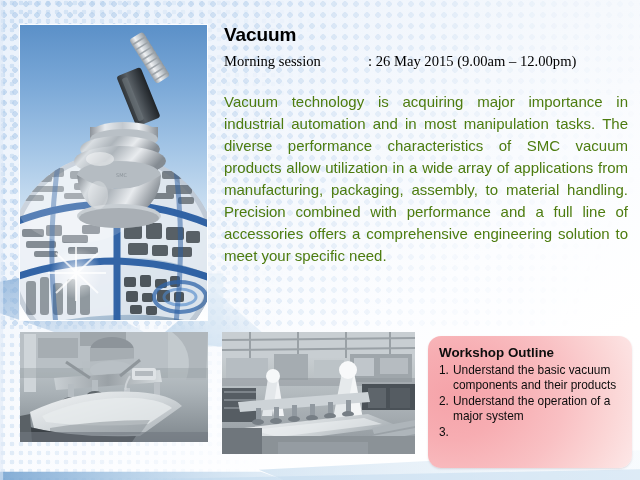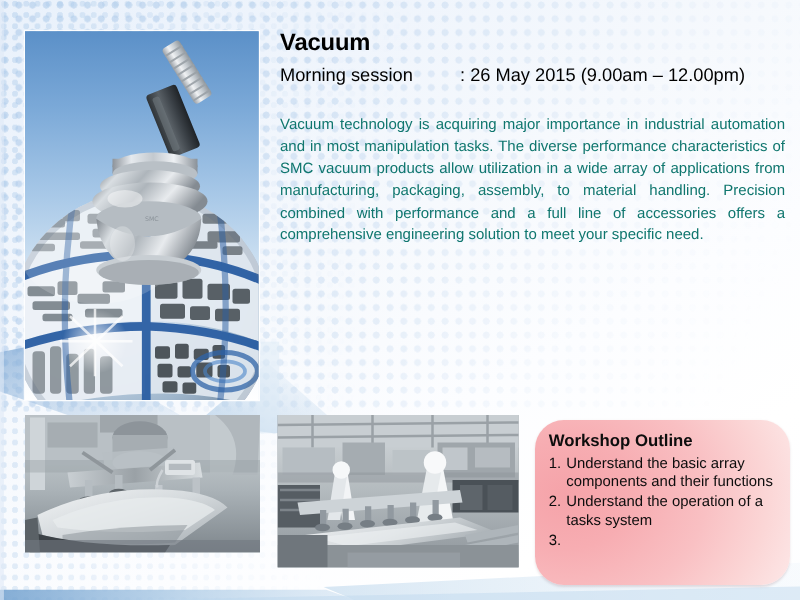--- a/index.html
+++ b/index.html
@@ -112,42 +112,43 @@
     color: #000000;
     line-height: 1.18;
     margin: 0 0 5px 0;
     letter-spacing: -0.1px;
   }
   .session-line {
     font-size: 14.6px;
     color: #000000;
     line-height: 1.42;
     white-space: nowrap;
+    font-family: Liberation Serif, serif;
   }
   .session-label {
     display: inline-block;
     width: 144px;
   }
   .body-copy {
     margin-top: 19px;
-    font-size: 12px;
+    font-size: 15px;
     line-height: 1.47;
-    color: #0f766e;
+    color: #4d7c0f;
     text-align: justify;
     text-justify: inter-word;
   }
 
   
   .outline-card {
     position: absolute;
     left: 428px;
     top: 336px;
     width: 204px;
     height: 132px;
-    border-radius: 23px;
+    border-radius: 13px;
     background:
       radial-gradient(120% 150% at 12% 45%, #f5a3a9 0%, #f7adb2 22%, #f9c0c3 46%, #fbd6d6 66%, #fdeaea 84%, #fdf3f2 100%);
     box-shadow: 0 1px 2px rgba(120,80,90,0.18);
     box-sizing: border-box;
     padding: 9px 10px 8px 11px;
     overflow: hidden;
   }
   .outline-title {
     font-size: 13.4px;
     font-weight: bold;
@@ -560,24 +561,24 @@
     </div>
 
 
     <p class="body-copy">Vacuum technology is acquiring major importance in industrial automation and in most manipulation tasks. The diverse performance characteristics of SMC vacuum products allow utilization in a wide array of applications from manufacturing, packaging, assembly, to material handling. Precision combined with performance and a full line of accessories offers a comprehensive engineering solution to meet your specific need.</p>
   </div>
 
   <div class="outline-card">
     <div class="outline-title">Workshop Outline</div>
     <ul class="outline-list">
       <li class="outline-item">
-        <span class="outline-num">1.</span><span>Understand the basic array components and their functions</span>
+        <span class="outline-num">1.</span><span>Understand the basic vacuum components and their products</span>
       </li>
       <li class="outline-item">
-        <span class="outline-num">2.</span><span>Understand the operation of a tasks system</span>
+        <span class="outline-num">2.</span><span>Understand the operation of a major system</span>
       </li>
       <li class="outline-item">
         <span class="outline-num">3.</span>
       </li>
     </ul>
   </div>
 
 </div>
 
 </body></html>

